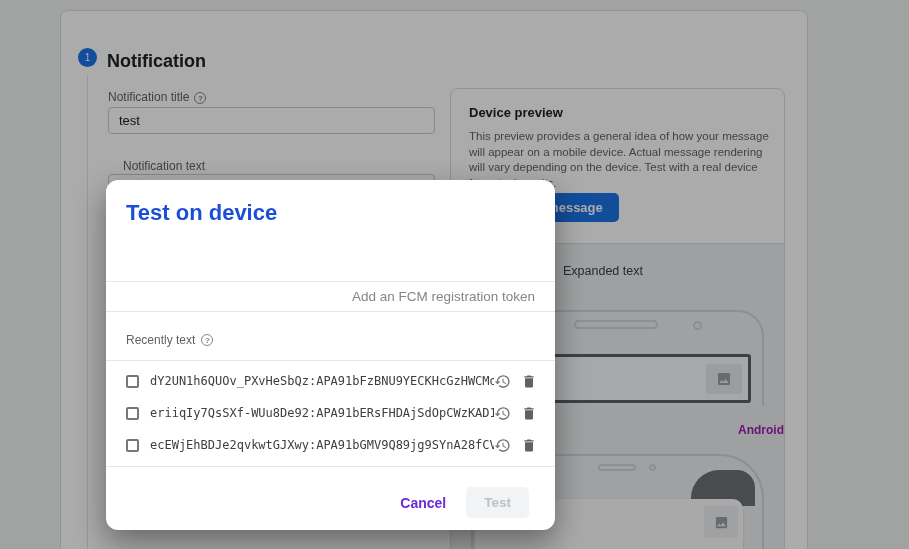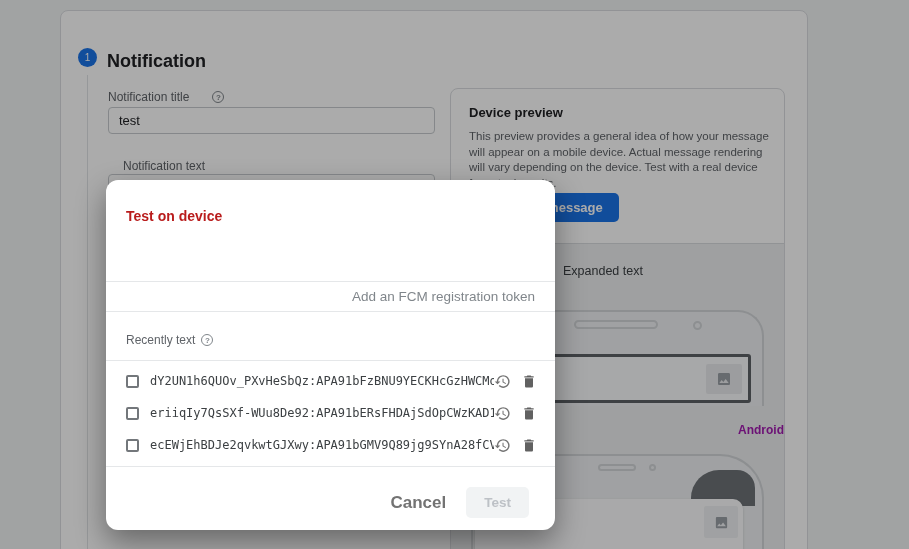--- a/index.html
+++ b/index.html
@@ -6,21 +6,21 @@
   body { margin:0; font-family:"Liberation Sans", sans-serif; }
   .page { position:relative; width:909px; height:549px; background:#f1f3f4; overflow:hidden; }
 
   
   .main-card { position:absolute; left:60px; top:10px; width:748px; height:560px;
                background:#fff; border:1px solid #dadce0; border-radius:8px; }
   .step-circle { position:absolute; left:17px; top:37px; width:19px; height:19px; border-radius:50%;
                  background:#1a73e8; color:#fff; font-size:10px; display:flex; align-items:center; justify-content:center; }
   .step-title { position:absolute; left:46px; top:40px; font-size:18px; font-weight:bold; color:#202124; }
   .connector { position:absolute; left:26px; top:64px; width:1px; height:490px; background:#e0e3e6; }
-  .field-label { position:absolute; font-size:12px; color:#5f6368; display:flex; align-items:center; gap:23px; }
+  .field-label { position:absolute; font-size:12px; color:#5f6368; display:flex; align-items:flex-end; gap:5px; }
   .help-icon { display:inline-flex; width:12px; height:12px; border:1px solid #80868b; border-radius:50%;
                color:#80868b; font-size:8px; align-items:center; justify-content:center; font-weight:bold; }
   .text-input { position:absolute; left:47px; width:327px; height:27px; border:1px solid #c6cace; border-radius:4px;
                 background:#fff; font-size:13px; color:#202124; padding:0 10px; font-family:"Liberation Sans",sans-serif; }
   .textarea-box { position:absolute; left:47px; top:163px; width:327px; height:72px;
                   border:1px solid #c6cace; border-radius:4px; background:#fff; }
 
   
   .preview-card { position:absolute; left:389px; top:77px; width:335px; height:480px;
                   background:#fff; border:1px solid #dadce0; border-radius:8px; overflow:hidden; }
@@ -41,38 +41,38 @@
   .img-box { position:absolute; display:flex; align-items:center; justify-content:center; background:#e9ebee; border-radius:2px; }
   .android-label { position:absolute; left:0; right:0; top:179px; text-align:right; font-size:12px; font-weight:bold; color:#a21caf; }
   .dark-corner { position:absolute; left:218px; top:14px; width:64px; height:36px; background:#6d7277; border-radius:28px 18px 0 0; }
   .notif-card-2 { position:absolute; left:24px; top:255px; width:268px; height:85px;
                   background:#fdfdfe; border-radius:10px; box-shadow:0 1px 3px rgba(0,0,0,0.15); }
 
   
   .scrim { position:absolute; left:0; top:0; right:0; bottom:0; background:rgba(0,0,0,0.33); }
   .modal { position:absolute; left:106px; top:180px; width:449px; height:350px; background:#fff;
            border-radius:12px; box-shadow:0 12px 30px rgba(0,0,0,0.4); }
-  .modal-title { position:absolute; left:20px; top:28px; font-size:14px; font-weight:bold; color:#b91c1c; }
+  .modal-title { position:absolute; left:20px; top:20px; font-size:22px; font-weight:bold; color:#1d4ed8; }
   .modal-intro { position:absolute; left:20px; top:55px; width:404px; font-size:12.5px; line-height:16.5px; color:#46494d; }
   .modal-intro a { color:#1a73e8; font-weight:bold; text-decoration:underline; }
   .ext-icon { vertical-align:-2px; margin:0 2px; }
   .m-divider { position:absolute; left:0; right:0; height:1px; background:#e5e7e9; }
   .token-input { position:absolute; left:0; top:102px; width:100%; height:29px; border:none; outline:none;
                  padding:0 20px; font-size:13.5px; color:#202124; background:transparent; font-family:"Liberation Sans",sans-serif;text-align:right; }
   .token-input::placeholder { color:#80868b; opacity:1; }
   .recently { position:absolute; left:20px; top:153px; font-size:12px; color:#5f6368; display:flex; align-items:center; gap:6px; }
   .token-rows { position:absolute; left:0; right:0; top:180px; padding-top:5px; }
   .token-row { display:flex; align-items:center; height:32px; padding:0 18px 0 20px; }
   .checkbox { width:13px; height:13px; border:2px solid #73777b; border-radius:2px; flex:none; }
   .token-text { flex:1; margin-left:11px; font-family:"DejaVu Sans Mono", monospace; font-size:12px; color:#3c4043;
                 white-space:nowrap; overflow:hidden; }
   .row-icon-btn { background:none; border:none; padding:0; display:flex; align-items:center; cursor:pointer; }
   .history-btn { margin-right:10px; }
   .modal-footer { position:absolute; right:26px; top:307px; display:flex; align-items:center; gap:20px; }
-  .cancel-btn { background:none; border:none; font-size:17px; font-weight:bold; color:#737373;
+  .cancel-btn { background:none; border:none; font-size:14px; font-weight:bold; color:#6d28d9;
                 font-family:"Liberation Sans",sans-serif; cursor:pointer; }
   .test-btn { background:#f1f3f4; border:none; border-radius:5px; padding:8px 18px; font-size:13.5px; font-weight:bold;
               color:#bdc1c6; font-family:"Liberation Sans",sans-serif; }
 </style>
 </head>
 <body>
 
 <div class="page">
 
   <div class="main-card">

